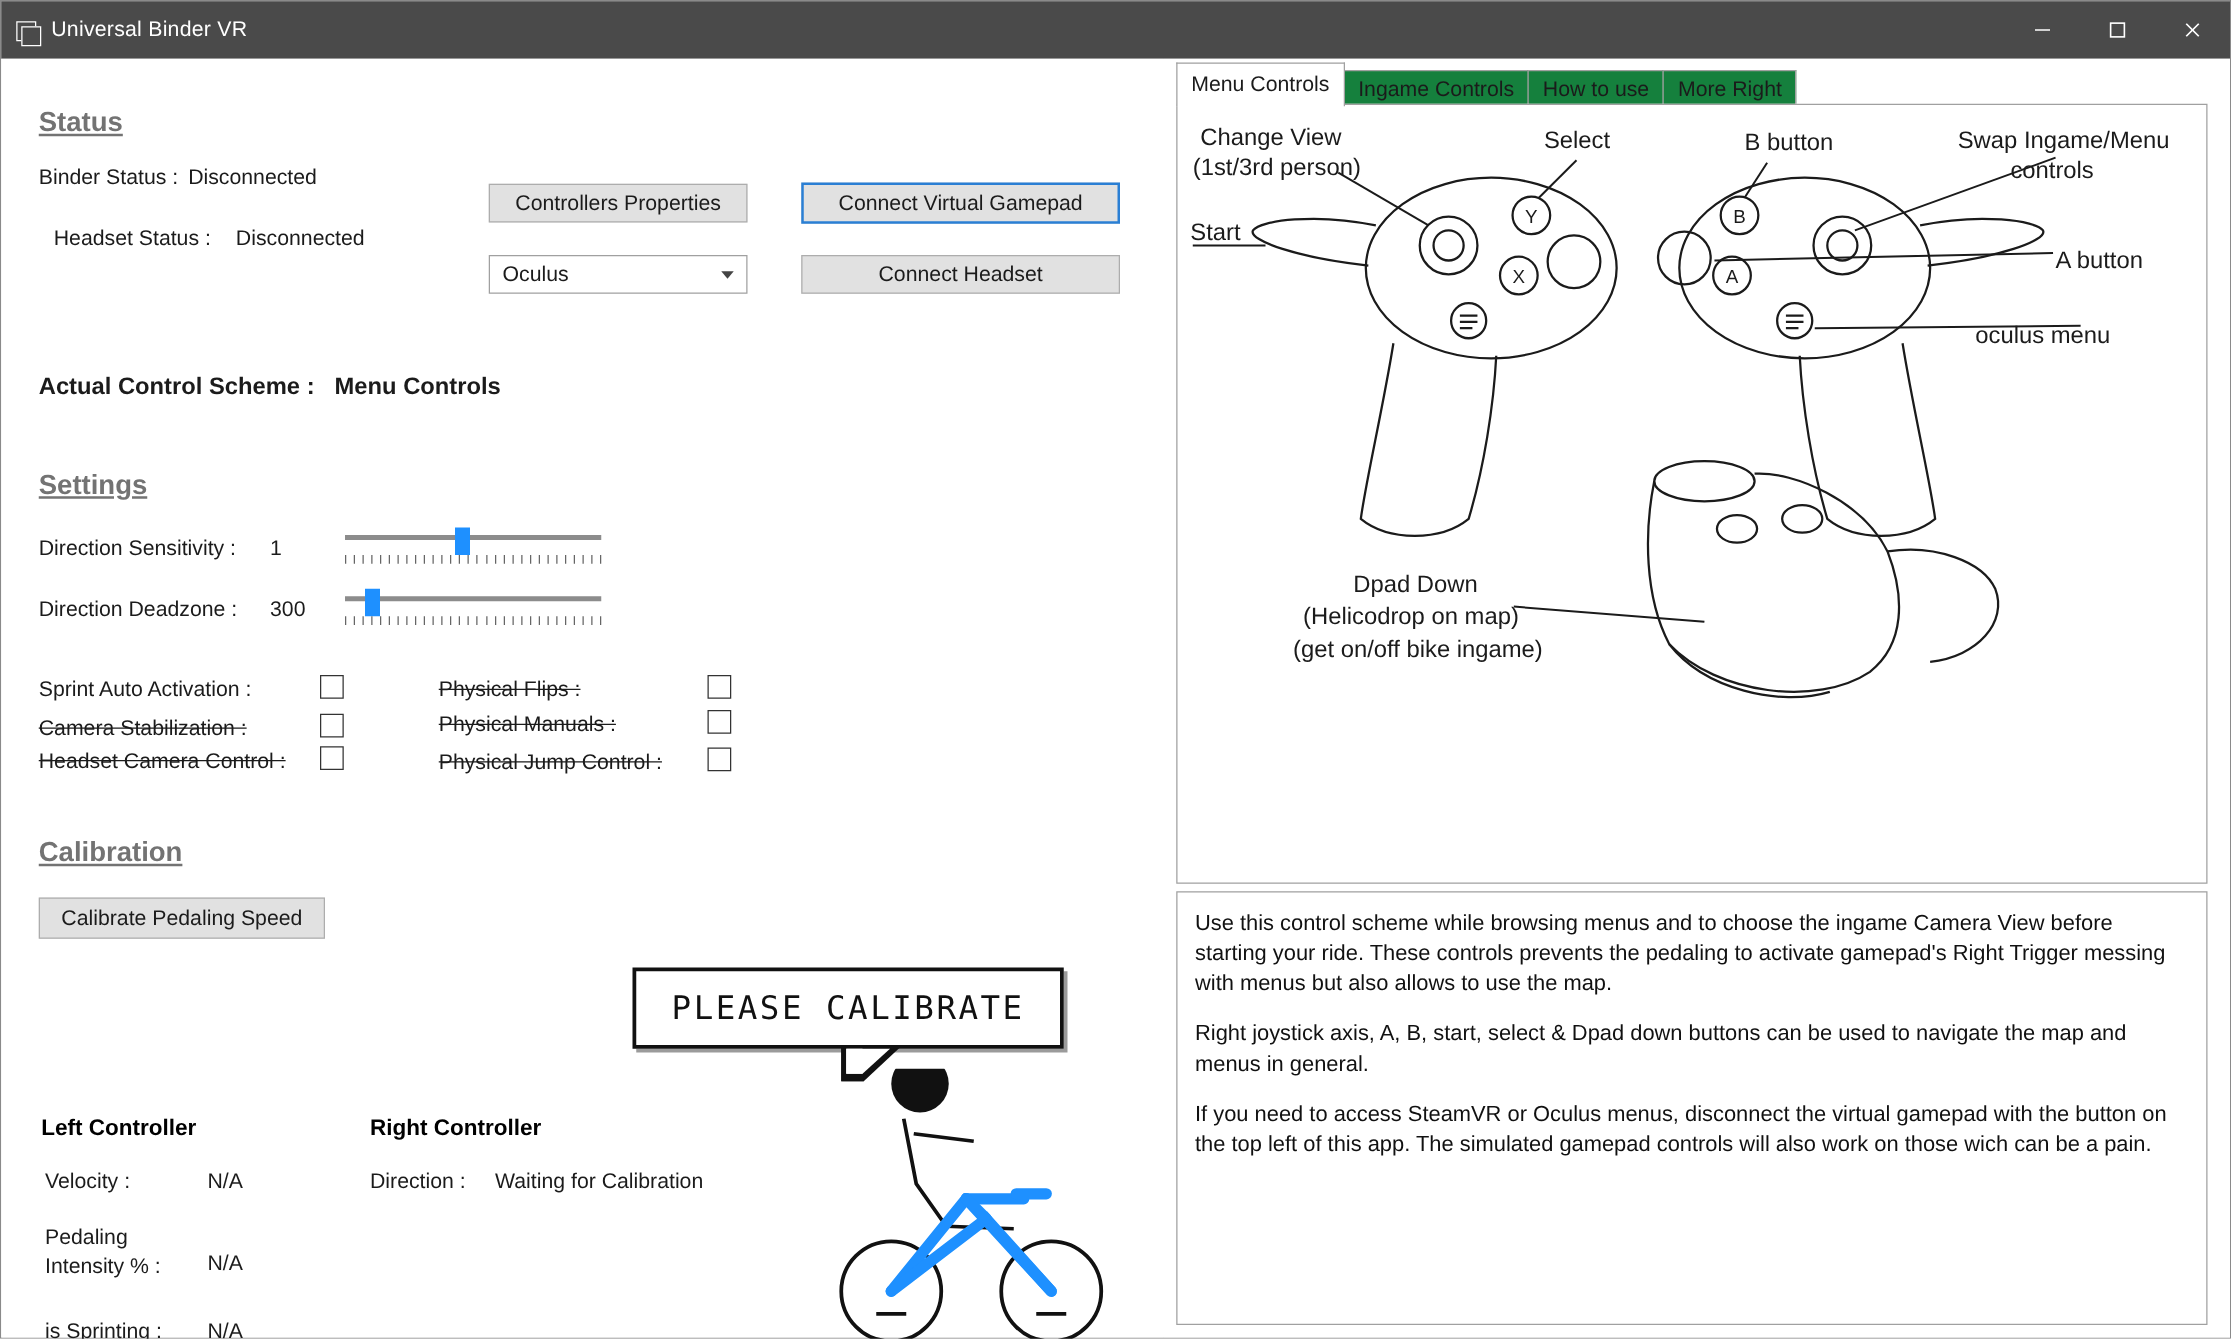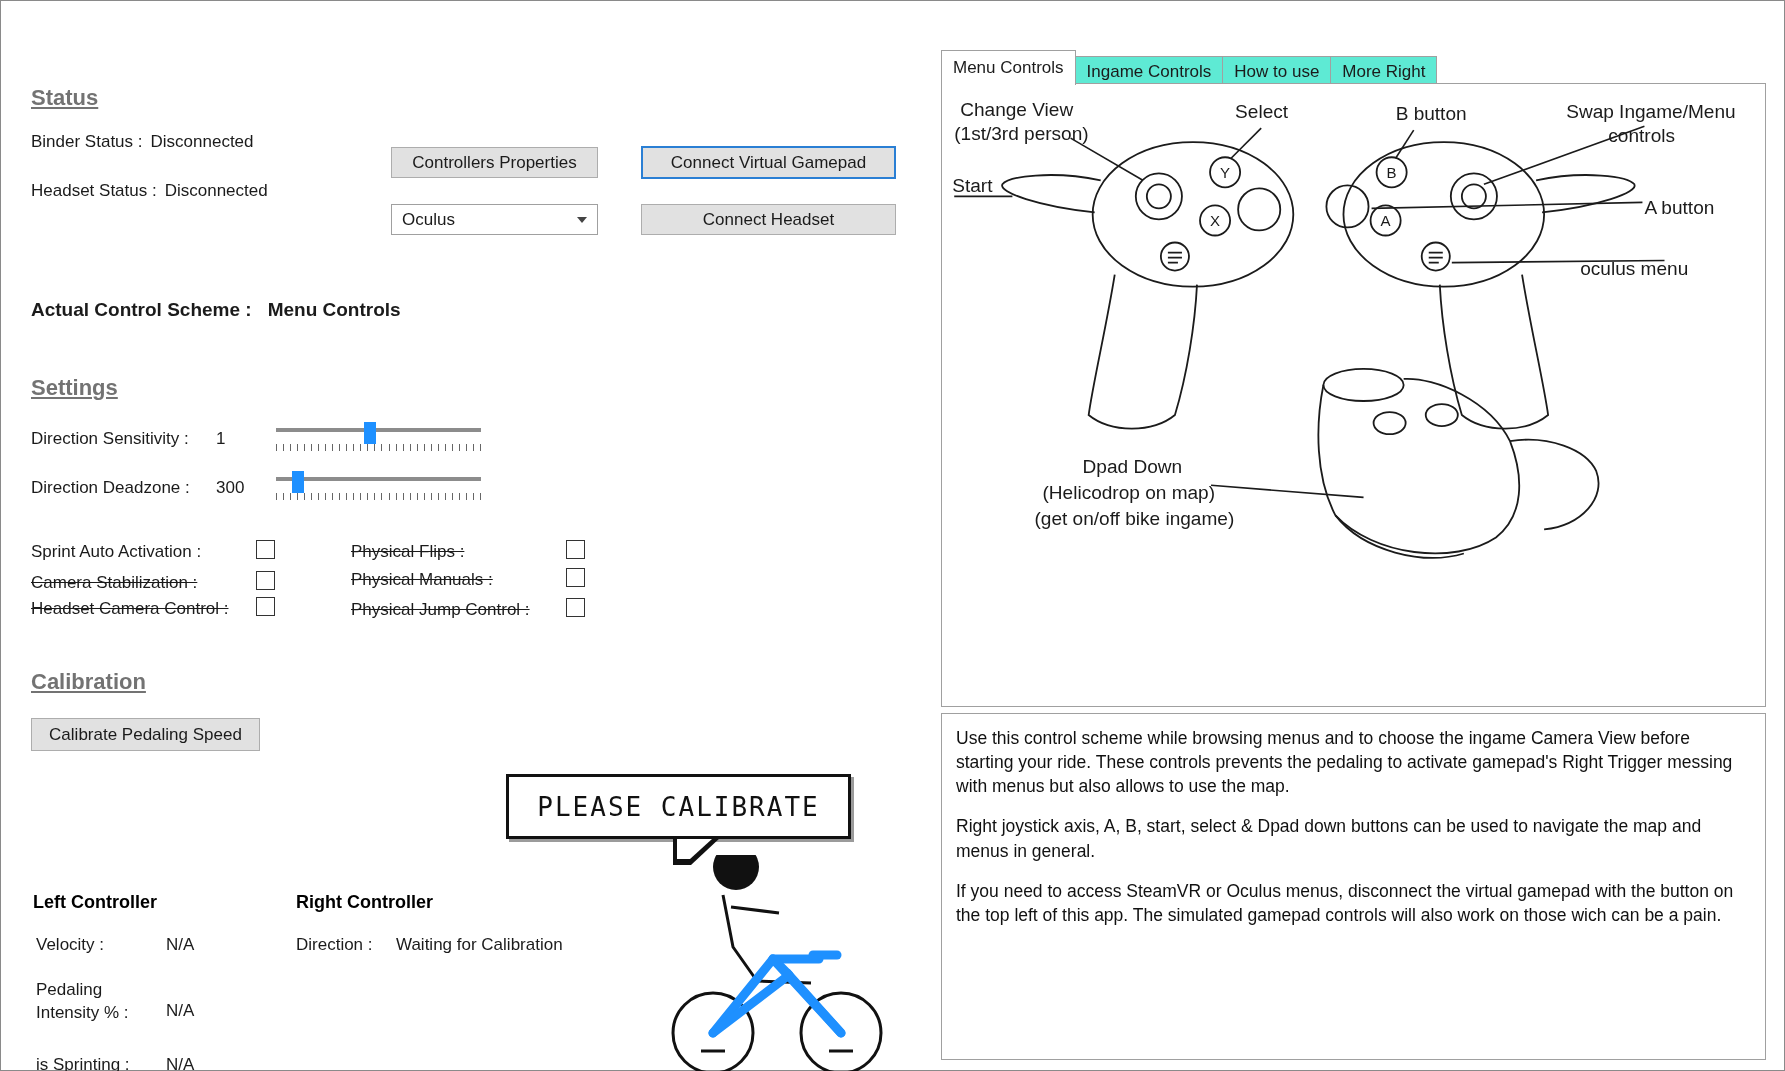--- a/index.html
+++ b/index.html
@@ -88,21 +88,21 @@
     font-size: 22px;
     font-weight: bold;
     color: #737373;
     text-decoration: underline;
   }
   .lbl { font-size: 17px; color: #1b1b1b; }
   .lbl.strike { text-decoration: line-through; }
 
   #status-title { position: absolute; left: 30px; top: 38px; }
   #gamepad-status-row { position: absolute; left: 30px; top: 85px; display: flex; gap: 8px; }
-  #headset-status-row { position: absolute; left: 30px; top: 134px; display: flex; gap: 8px; align-items: center; }
+  #headset-status-row { position: absolute; left: 42px; top: 134px; display: flex; gap: 20px; align-items: center; }
 
   .btn {
     background: #e1e1e1;
     border: 1px solid #adadad;
     font-size: 17px;
     color: #1b1b1b;
     font-family: "Liberation Sans", sans-serif;
     cursor: default;
     padding: 0;
     text-align: center;
@@ -235,21 +235,21 @@
 
   
   .tabstrip {
     position: absolute; left: 10px; top: 5px;
     display: flex; align-items: flex-end;
     height: 33px;
   }
   .tab {
     border: 1px solid #a0a0a0;
     border-bottom: none;
-    background: #5eead4;
+    background: #15803d;
     padding: 5px 11px 6px 11px;
     font-size: 17px;
     color: #1b1b1b;
     margin-right: -1px;
     position: relative;
     top: 3px;
   }
   .tab.active {
     background: #ffffff;
     top: 0;
@@ -275,20 +275,42 @@
     color: #111;
   }
   #info-panel p { margin: 0 0 16px 0; }
   #info-panel p:last-child { margin-bottom: 0; }
 </style>
 </head>
 <body>
 
 <div id="app">
 
+  <div class="titlebar">
+    <span class="app-icon"></span>
+    <span class="title">Universal Binder VR</span>
+    <div class="win-buttons">
+      <div class="win-btn">
+        <svg width="16" height="16" viewBox="0 0 16 16">
+            <line x1="2" y1="8" x2="14" y2="8" stroke="#fff" stroke-width="1.3"></line>
+          </svg>
+      </div>
+      <div class="win-btn">
+        <svg width="16" height="16" viewBox="0 0 16 16">
+            <rect x="2.5" y="2.5" width="11" height="11" fill="none" stroke="#fff" stroke-width="1.3"></rect>
+          </svg>
+      </div>
+      <div class="win-btn close">
+        <svg width="16" height="16" viewBox="0 0 16 16">
+            <line x1="3" y1="3" x2="13" y2="13" stroke="#fff" stroke-width="1.4"></line>
+            <line x1="13" y1="3" x2="3" y2="13" stroke="#fff" stroke-width="1.4"></line>
+          </svg>
+      </div>
+    </div>
+  </div>
 
   <div class="body-wrap">
 
     <div class="left-pane">
 
       <div class="section-title" id="status-title">Status</div>
 
       <div id="gamepad-status-row">
         <span class="lbl">Binder Status :</span>
         <span class="lbl">Disconnected</span>

